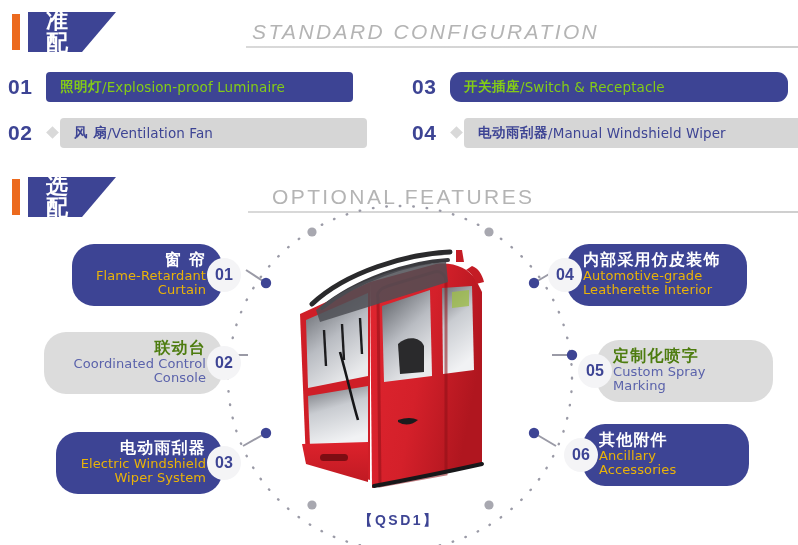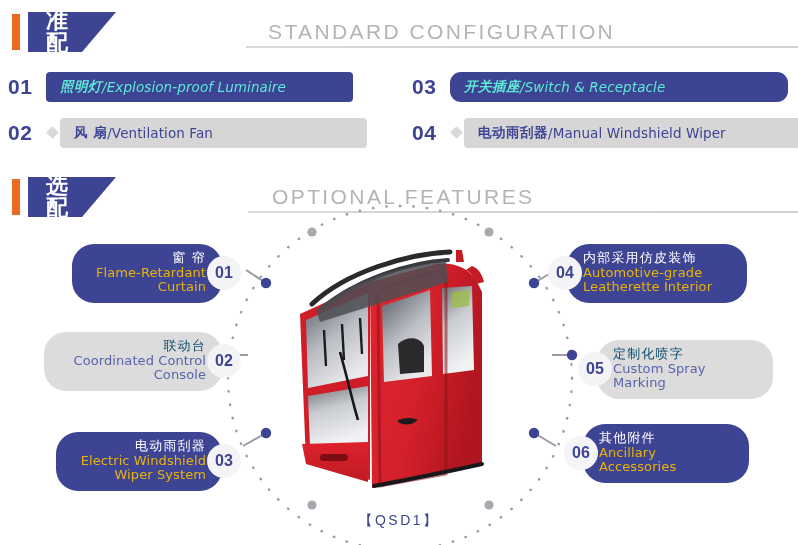--- a/index.html
+++ b/index.html
@@ -53,40 +53,40 @@
   .cfg-diamond::after {
     content: ""; position: absolute; left: 2px; top: 1px;
     width: 9px; height: 9px; background: #d9d9d9;
     transform: rotate(45deg);
   }
   .cfg-pill {
     height: 30px; display: flex; align-items: center;
     padding: 0 14px; border-radius: 4px; white-space: nowrap;
     font-size: 13.5px; font-family: "DejaVu Sans", sans-serif;
   }
-  .cfg-pill.blue  { background: #3D4494; color: #5eead4; font-style: italic; }
+  .cfg-pill.blue  { background: #3D4494; color: #84cc16; }
   .cfg-pill.gray  { background: #d6d6d6; color: #3D4494; }
   .cfg-pill .zh { font-weight: bold; letter-spacing: 0.5px; }
   .cfg-pill .en { letter-spacing: 0.1px; }
 
   
   .callout { position: absolute; display: flex; align-items: center; }
   .callout-pill {
     border-radius: 22px; padding: 7px 16px 8px 16px;
     display: flex; flex-direction: column; line-height: 1.12;
     font-family: "DejaVu Sans", sans-serif;
   }
   .callout-pill.blue { background: #3D4494; }
   .callout-pill.blue .zh { color: #ffffff; }
   .callout-pill.blue .en { color: #eab308; }
   .callout-pill.gray { background: #dcdcdc; }
-  .callout-pill.gray .zh { color: #0c4a6e; }
+  .callout-pill.gray .zh { color: #4d7c0f; }
   .callout-pill.gray .en { color: #5a62ab; }
   .callout-pill .zh {
-    font-size: 13px; font-weight: normal; letter-spacing: 1.2px;
+    font-size: 16px; font-weight: bold; letter-spacing: 1.2px;
   }
   .callout-pill .en { font-size: 13px; letter-spacing: 0.1px; }
   .callout.left .callout-pill { align-items: flex-end; text-align: right; }
   .callout.right .callout-pill { align-items: flex-start; text-align: left; }
 
   .badge {
     width: 34px; height: 34px; border-radius: 50%;
     background: #f4f4f6;
     display: flex; align-items: center; justify-content: center;
     color: #3D4494; font-size: 16px; font-weight: bold;
@@ -99,36 +99,36 @@
 
   
   #ring { position: absolute; left: 0; top: 0; width: 798px; height: 545px; }
 
   
   #vehicle { position: absolute; left: 286px; top: 248px; width: 228px; height: 258px; }
 
   
   .caption {
     position: absolute; width: 798px; text-align: center;
-    color: #3D4494; font-size: 14px; font-weight: normal;
+    color: #3D4494; font-size: 14px; font-weight: bold;
     letter-spacing: 2.5px; font-family: "Liberation Sans", sans-serif;
   }
 </style>
 </head>
 <body>
 
 <div id="page">
 
   <div class="sec-head" style="top:10px;">
     <div class="sec-accent"></div>
     <div class="sec-tag">
       <span class="sec-tag-zh">标准配置</span>
     </div>
   </div>
-  <div class="sec-en" style="left:268px; top:20px;">STANDARD CONFIGURATION</div>
+  <div class="sec-en" style="left:252px; top:20px;font-style:italic;">STANDARD CONFIGURATION</div>
   <div class="sec-rule" style="left:246px; top:46px; width:552px;"></div>
 
   <div class="cfg-row" style="left:8px; top:72px;">
     <span class="cfg-num">01</span>
     <span class="cfg-pill blue" style="width:307px;">
       <span class="zh">照明灯</span>
         <span class="en">/</span>
         <span class="en">Explosion-proof Luminaire</span>
     </span>
   </div>

